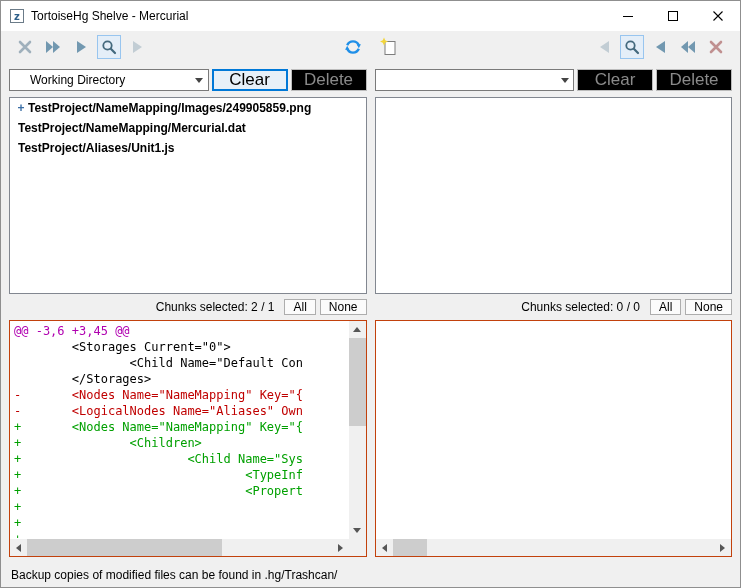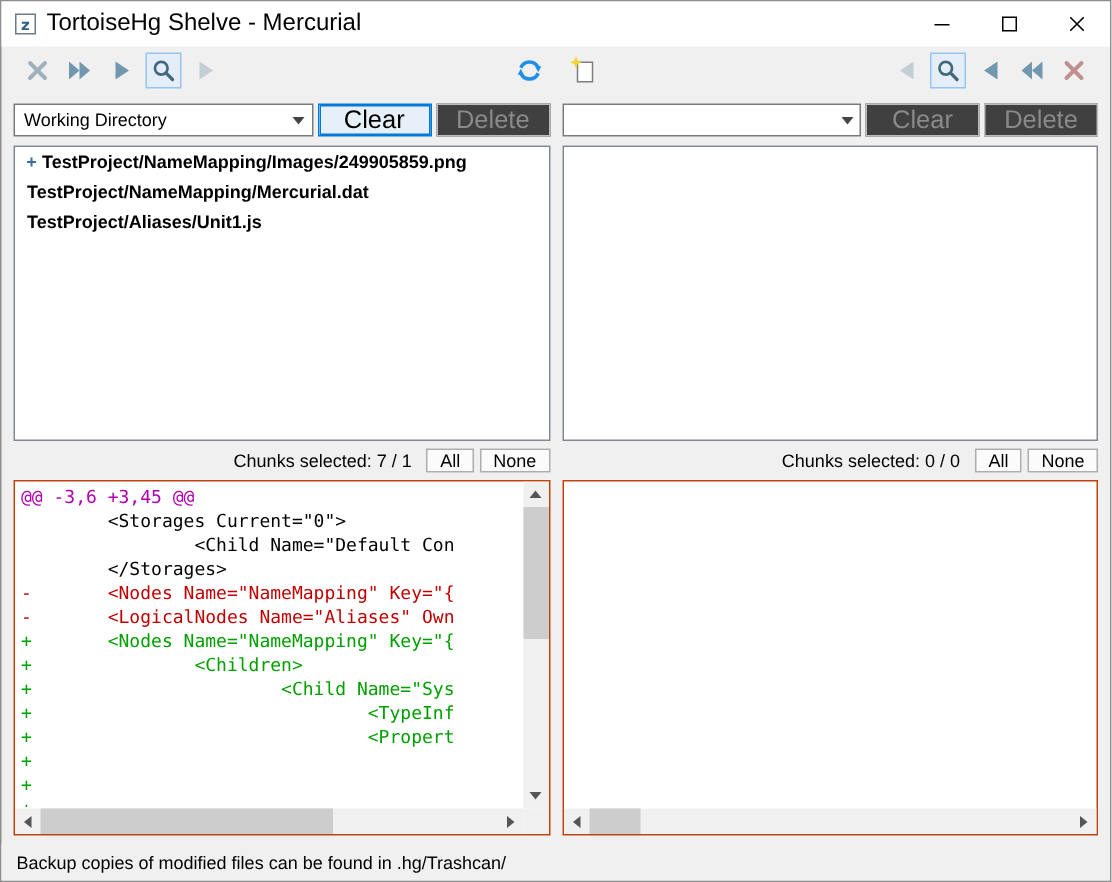--- a/index.html
+++ b/index.html
@@ -5,41 +5,41 @@
   html,body{margin:0;padding:0;overflow:hidden;background:#d8d8d8;}
   *{box-sizing:border-box;}
   .window{
     width:741px;height:588px;border:1px solid #8f8f8f;background:#f0f0f0;
     font-family:"Liberation Sans","DejaVu Sans",sans-serif;font-size:12px;color:#000;
     display:flex;flex-direction:column;position:relative;
   }
   
   .titlebar{height:30px;background:#ffffff;display:flex;align-items:center;flex:0 0 auto;}
   .app-icon{width:16px;height:16px;margin:0 6px 0 8px;flex:0 0 auto;}
-  .title-text{flex:1;font-size:16px;white-space:nowrap;overflow:hidden;}
+  .title-text{flex:1;font-size:12px;white-space:nowrap;overflow:hidden;}
   .winbtn{width:45px;height:29px;display:flex;align-items:center;justify-content:center;flex:0 0 auto;}
   .min-glyph{width:10px;height:1px;background:#000;}
   .max-glyph{width:10px;height:10px;border:1px solid #000;}
   
   .toolbar{height:32px;display:flex;align-items:center;justify-content:space-between;padding:0 12px;flex:0 0 auto;}
   .tb-group{display:flex;align-items:center;gap:4px;}
   .tool-btn{width:24px;height:24px;display:flex;align-items:center;justify-content:center;border:1px solid transparent;}
   .tool-btn.checked{background:#e4eef8;border:1px solid #98c5ef;}
   
   .content{flex:1;display:flex;gap:8px;padding:6px 8px 6px 8px;min-height:0;}
   .panel{flex:1;display:flex;flex-direction:column;min-width:0;}
   .controls{height:22px;display:flex;gap:3px;margin-bottom:6px;flex:0 0 auto;}
-  .combo{flex:1;height:22px;background:#fff;border:1px solid #7a7a7a;display:flex;align-items:center;padding-left:6px;position:relative;overflow:hidden;}
+  .combo{flex:1;height:22px;background:#fff;border:1px solid #7a7a7a;display:flex;align-items:center;padding-left:20px;position:relative;overflow:hidden;}
   .combo .combo-text{flex:1;white-space:nowrap;overflow:hidden;}
   .combo-arrow-zone{width:17px;height:100%;display:flex;align-items:center;justify-content:center;flex:0 0 auto;}
   .tri{width:0;height:0;display:block;}
   .tri-down-sm{border-left:4px solid transparent;border-right:4px solid transparent;border-top:5px solid #444;}
   .btn{width:76px;height:22px;background:#e1e1e1;border:1px solid #adadad;display:flex;align-items:center;justify-content:center;font-size:17px;flex:0 0 auto;}
   .btn.default{background:#e7f0f8;border:1px solid #0078d7;box-shadow:inset 0 0 0 1px #0078d7;}
-  .btn.disabled{background:#404040;border:1px solid #bcbcbc;color:#8a8a8a;}
+  .btn.disabled{background:#000000;border:1px solid #bcbcbc;color:#8a8a8a;}
   
   .file-list{height:197px;background:#fff;border:1px solid #828790;overflow:hidden;flex:0 0 auto;}
   .file-row{height:20px;display:flex;align-items:center;padding-left:4px;white-space:nowrap;}
   .file-row.selected{background:var(--selection,#0078d7);color:#fff;}
   .file-status{width:14px;text-align:center;font-weight:bold;color:#3b6ea5;flex:0 0 auto;}
   .file-row.selected .file-status{color:#fff;}
   .file-name{overflow:hidden;font-weight:bold;}
   
   .chunks-bar{height:22px;display:flex;align-items:center;justify-content:flex-end;gap:4px;margin:2px 0;flex:0 0 auto;}
   .chunks-label{margin-right:6px;}
@@ -199,21 +199,21 @@
     <span class="file-status" style="width: 4px;"></span>
     <span class="file-name">TestProject/NameMapping/Mercurial.dat</span>
   </div>
           <div class="file-row">
     <span class="file-status" style="width: 4px;"></span>
     <span class="file-name">TestProject/Aliases/Unit1.js</span>
   </div>
         </div>
 
       <div class="chunks-bar">
-        <span class="chunks-label">Chunks selected: 7 / 1</span>
+        <span class="chunks-label">Chunks selected: 2 / 1</span>
         <div class="sm-btn">All</div>
         <div class="sm-btn">None</div>
       </div>
 
       <div class="diff">
         <div class="diff-code"><div class="diff-line dl-header">@@ -3,6 +3,45 @@</div><div class="diff-line dl-context">        &lt;Storages Current="0"&gt;</div><div class="diff-line dl-context">                &lt;Child Name="Default Con</div><div class="diff-line dl-context">        &lt;/Storages&gt;</div><div class="diff-line dl-removed">-       &lt;Nodes Name="NameMapping" Key="{</div><div class="diff-line dl-removed">-       &lt;LogicalNodes Name="Aliases" Own</div><div class="diff-line dl-added">+       &lt;Nodes Name="NameMapping" Key="{</div><div class="diff-line dl-added">+               &lt;Children&gt;</div><div class="diff-line dl-added">+                       &lt;Child Name="Sys</div><div class="diff-line dl-added">+                               &lt;TypeInf</div><div class="diff-line dl-added">+                               &lt;Propert</div><div class="diff-line dl-added">+</div><div class="diff-line dl-added">+</div><div class="diff-line dl-added">+</div></div>
         <div class="vscroll">
           <div class="scroll-btn sb-up">
               <span class="tri tri-up"></span>
             </div>

